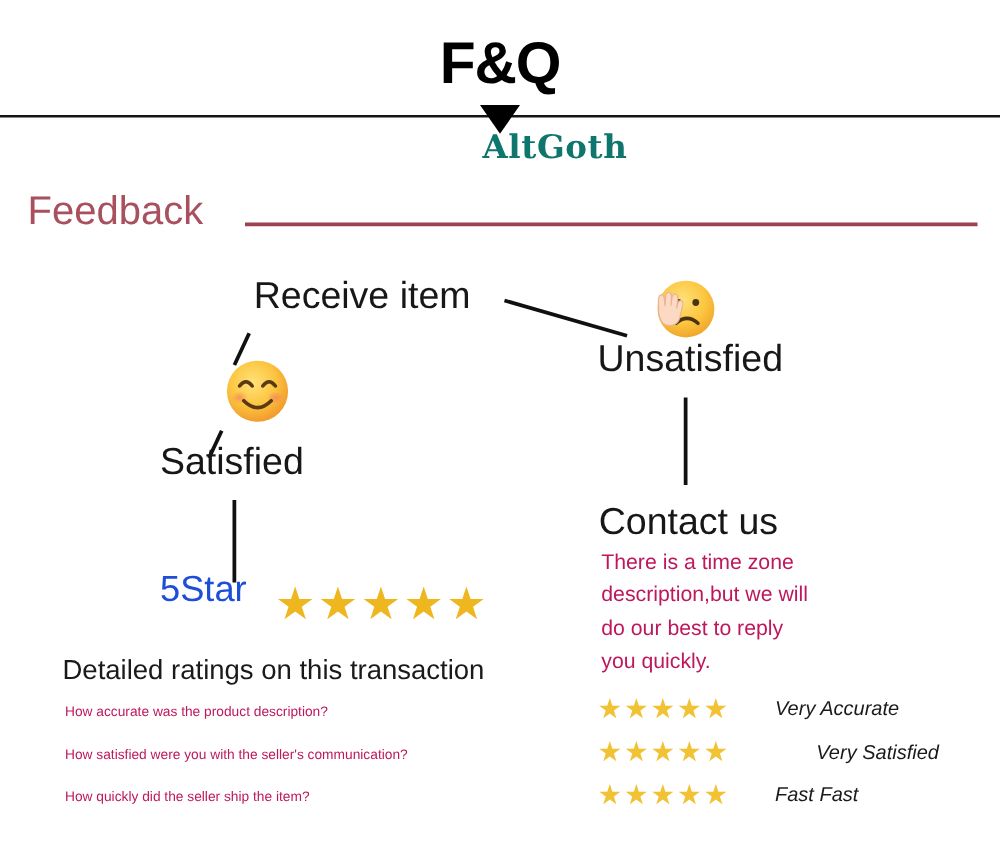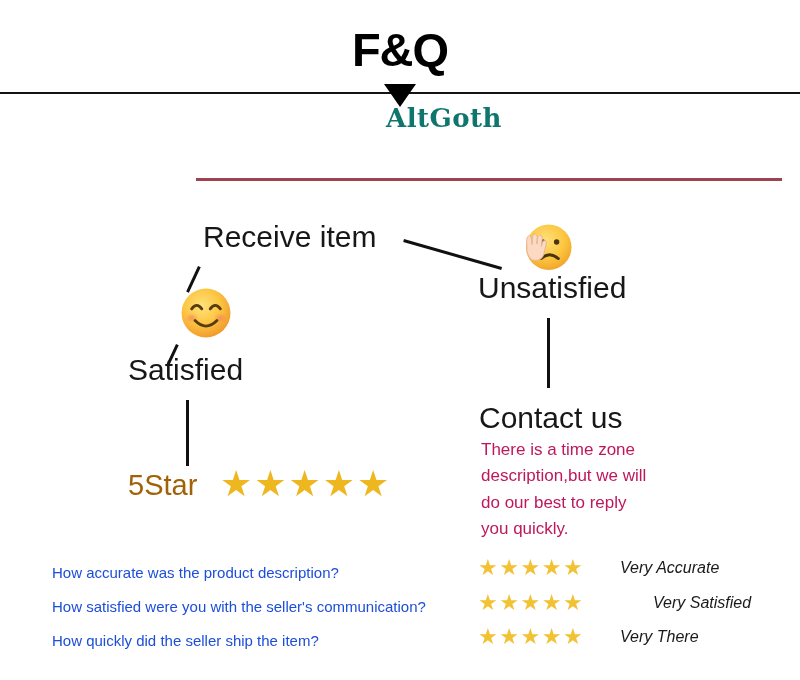--- a/index.html
+++ b/index.html
@@ -153,23 +153,23 @@
     font-weight: 400;
     color: #be185d;
     line-height: 1.55;
   }
   .contact-note span { display: block; }
 
   
   .fivestar-label {
     position: absolute;
     left: 128px;
-    top: 471px;
+    top: 458px;
     font-size: 29px;
-    color: #a16207;
+    color: #1d4ed8;
     line-height: 1;
   }
   .fivestar-stars {
     position: absolute;
     left: 220px;
     top: 466px;
     font-size: 36px;
     letter-spacing: 2px;
     color: #eeb720;
     line-height: 1;
@@ -182,22 +182,22 @@
     position: absolute;
     left: 50px;
     top: 525px;
     font-size: 22px;
     color: #1a1a1a;
     line-height: 1;
   }
   .rating-q {
     position: absolute;
     left: 52px;
-    font-size: 15px;
-    color: #1d4ed8;
+    font-size: 11px;
+    color: #be185d;
     white-space: nowrap;
     line-height: 1;
   }
   .rating-q.q0 { top: 565px; }
   .rating-q.q1 { top: 599px; }
   .rating-q.q2 { top: 633px; }
 
   .rating-stars {
     position: absolute;
     left: 478px;
@@ -231,20 +231,21 @@
 
 <div id="page">
 
   <div class="fq-title">F&amp;Q</div>
 
   <div class="hr-top"></div>
   <div class="tri-down"></div>
 
   <div class="brand">AltGoth</div>
 
+  <div class="feedback-label">Feedback</div>
   <div class="feedback-rule"></div>
 
   <div class="node node-receive">Receive item</div>
 
   <div class="connector" style="left:198px; top:266px; width:3px; height:28px; transform: rotate(25deg);"></div>
 
   <div class="emoji emoji-smile">
     <svg viewBox="0 0 64 64" width="54" height="54" aria-hidden="true">
       <defs>
         <radialGradient id="smileGrad" cx="42%" cy="36%" r="68%">
@@ -308,26 +309,27 @@
   <div class="contact-note">
     <span>There is a time zone</span>
     <span>description,but we will</span>
     <span>do our best to reply</span>
     <span>you quickly.</span>
   </div>
 
   <div class="fivestar-label">5Star</div>
   <div class="fivestar-stars">★★★★★</div>
 
+  <div class="ratings-title">Detailed ratings on this transaction</div>
 
   <div class="rating-q q0">How accurate was the product description?</div>
   <div class="rating-q q1">How satisfied were you with the seller's communication?</div>
   <div class="rating-q q2">How quickly did the seller ship the item?</div>
 
   <div class="rating-stars r0">★★★★★</div>
   <div class="rating-stars r1">★★★★★</div>
   <div class="rating-stars r2">★★★★★</div>
 
   <div class="rating-verdict v0">Very Accurate</div>
   <div class="rating-verdict v1">Very Satisfied</div>
-  <div class="rating-verdict v2">Very There</div>
+  <div class="rating-verdict v2">Fast Fast</div>
 
 </div>
 
 </body></html>

